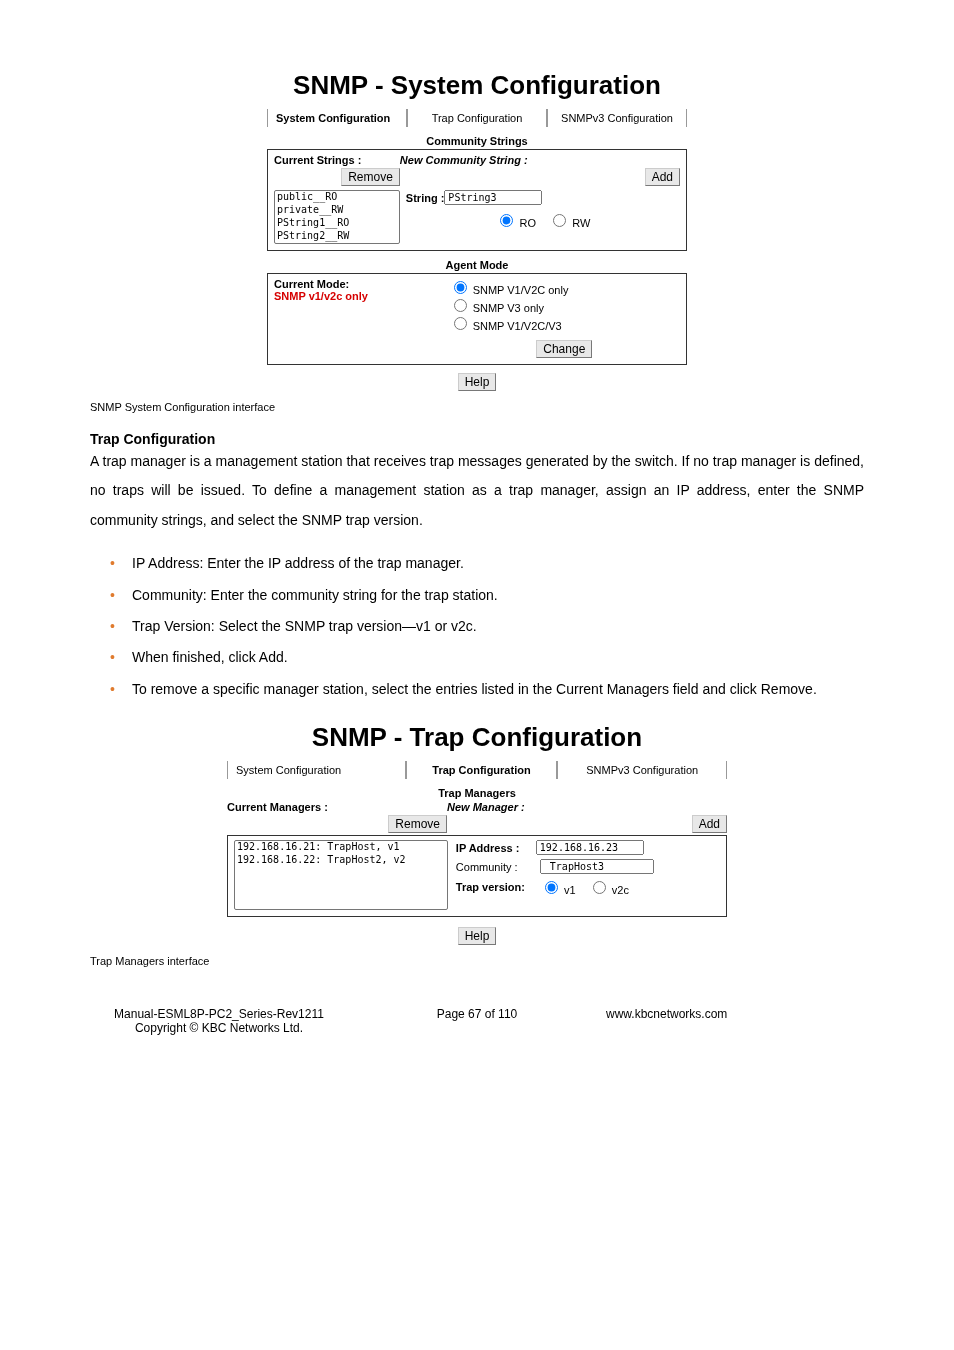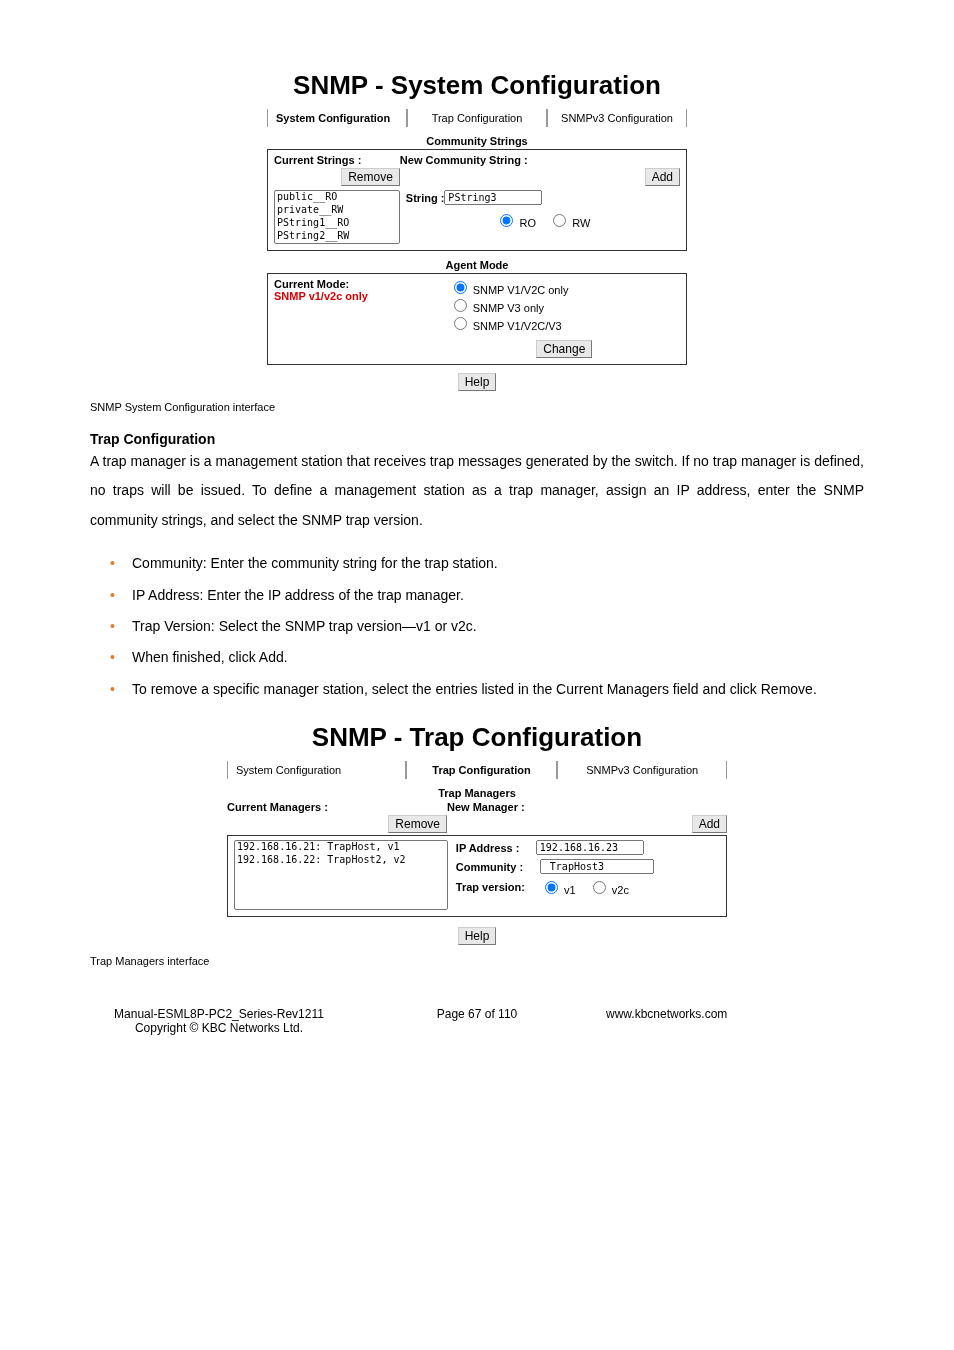--- a/index.html
+++ b/index.html
@@ -46,21 +46,21 @@
   .panel {
     border: 1px solid #333;
     padding: 4px 6px 6px 6px;
     margin-top: 2px;
   }
   .row-head {
     display: flex;
     font-size: 11px;
   }
   .row-head > div:first-child { width: 31%; font-weight: bold; }
-  .row-head > div:nth-child(2) { flex: 1; font-weight: bold; }
+  .row-head > div:nth-child(2) { flex: 1; font-weight: bold; font-style: italic; }
   .btn {
     font-family: Arial, sans-serif;
     font-size: 12px;
     padding: 1px 6px;
     background: #e8e8e8;
     border: 1px outset #ccc;
     cursor: pointer;
   }
   select.listbox {
     font-family: monospace, Arial;
@@ -185,22 +185,22 @@
       </div>
     </div>
   </div>
   <div class="center" style="margin-top:8px;"><button class="btn">Help</button></div>
 </div>
 <div class="caption">SNMP System Configuration interface</div>
 
 <div class="subhead">Trap Configuration</div>
 <div class="body-text">A trap manager is a management station that receives trap messages generated by the switch. If no trap manager is defined, no traps will be issued. To define a management station as a trap manager, assign an IP address, enter the SNMP community strings, and select the SNMP trap version.</div>
 <ul class="bullets">
+  <li>IP Address: Enter the IP address of the trap manager.</li>
   <li>Community: Enter the community string for the trap station.</li>
-  <li>IP Address: Enter the IP address of the trap manager.</li>
   <li>Trap Version: Select the SNMP trap version—v1 or v2c.</li>
   <li>When finished, click Add.</li>
   <li>To remove a specific manager station, select the entries listed in the Current Managers field and click Remove.</li>
 </ul>
 
 <div class="fig-title">SNMP - Trap Configuration</div>
 <div class="fig-ui" style="width:500px;">
   <div class="tabs">
     <div class="tab" style="width:36%;">System Configuration</div>
     <div class="tab active" style="width:30%;text-align:center;">Trap Configuration</div>
@@ -224,21 +224,21 @@
         <option>192.168.16.21: TrapHost, v1</option>
         <option>192.168.16.22: TrapHost2, v2</option>
       </select>
     </div>
     <div style="flex:1;">
       <div class="flex" style="align-items:center;gap:0;margin-bottom:4px;">
         <span style="font-weight:bold;width:80px;">IP Address :</span>
         <input class="txt" type="text" style="width: 100px;" value="192.168.16.23">
       </div>
       <div class="flex" style="align-items:center;gap:4px;margin-bottom:4px;">
-        <span style="font-weight:bold;width:80px;">Community :</span>
+        <span style="font-weight:normal;width:80px;">Community :</span>
         <input class="txt" type="text" style="width: 100px; padding-left: 8px;" value="TrapHost3">
       </div>
       <div class="flex" style="align-items:center;gap:4px;">
         <span style="font-weight:bold;width:80px;">Trap version:</span>
         <span class="radio-row">
           <label><input type="radio" checked="" style=""> <span>v1</span></label>
           &nbsp;&nbsp;
           <label><input type="radio" style=""> <span>v2c</span></label>
         </span>
       </div>

